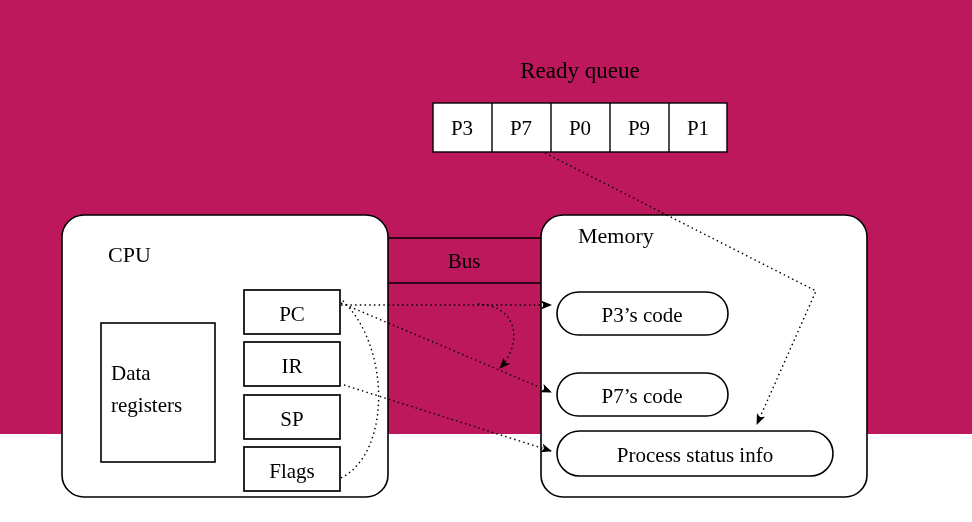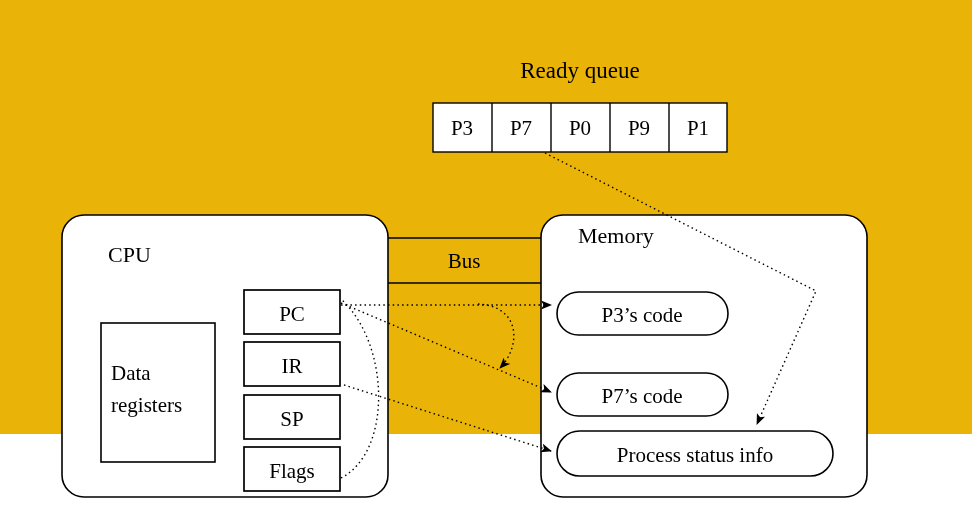--- a/index.html
+++ b/index.html
@@ -11,21 +11,21 @@
   body {
     width: 972px;
     height: 522px;
     overflow: hidden;
     font-family: "Liberation Serif", "DejaVu Serif", serif;
   }
   #diagram-root {
     position: relative;
     width: 972px;
     height: 434px;
-    background: #eab308;
+    background: #be185d;
   }
   svg#diagram {
     display: block;
     width: 972px;
     height: 522px;
   }
   .shape-fill-white {
     fill: #ffffff;
     stroke: #000000;
     stroke-width: 1.6;

